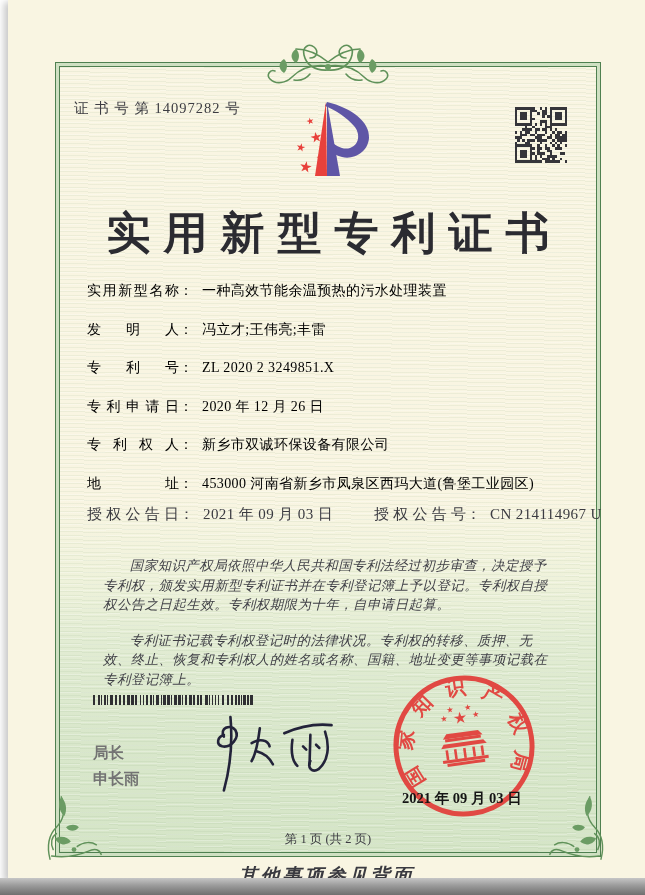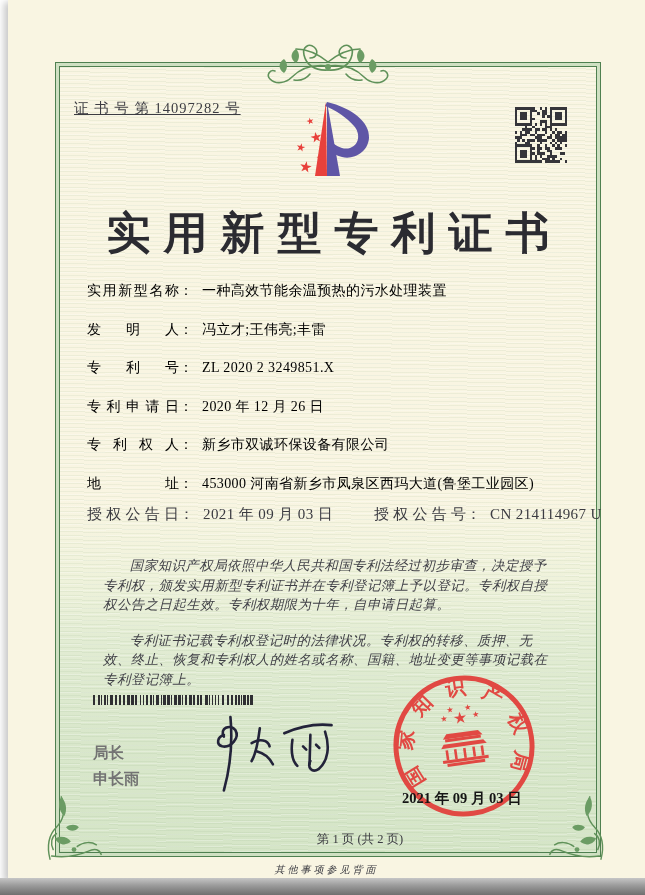--- a/index.html
+++ b/index.html
@@ -30,21 +30,21 @@
       inset 0 0 0 4px #cfe0c2,
       inset 0 0 0 5px #4f8050;
   }
   .frame::before{
     content:"";position:absolute;inset:5px;pointer-events:none;
     background:
       repeating-linear-gradient(1.5deg, rgba(125,162,114,.10) 0 1px, transparent 1px 4px),
       repeating-linear-gradient(-1deg, rgba(255,255,255,.25) 0 1px, transparent 1px 6px);
   }
   .orn{z-index:6;}
-  .cert-no{left:66px;top:99px;font-size:14.5px;letter-spacing:1px;color:#3c3c42;z-index:10;text-decoration:underline;}
+  .cert-no{left:66px;top:99px;font-size:14.5px;letter-spacing:1px;color:#3c3c42;z-index:10;}
   .logo{left:272px;top:100px;z-index:10;}
   .qr{left:507px;top:107px;z-index:10;}
   .title{
     left:47px;top:204px;width:546px;text-align:center;
     font-size:44px;font-weight:700;letter-spacing:13px;text-indent:13px;
     color:#2b2b31;z-index:10;
   }
   .fields{left:79px;top:282px;width:500px;font-size:14px;color:#000000;z-index:10;}
   .frow{margin-bottom:22.5px;height:16px;white-space:nowrap;}
   .f-label{display:inline-block;width:92px;text-align:justify;text-align-last:justify;}
@@ -53,23 +53,23 @@
   .grant-row{left:79px;top:505px;width:520px;font-size:15px;color:#3b3b41;z-index:10;white-space:nowrap;}
   .grant-second{position:absolute;left:287px;top:0;white-space:nowrap;}
   .paras{left:79px;top:540px;width:486px;font-size:13.4px;line-height:19.6px;
     color:#3f3f46;font-style:italic;z-index:10;}
   .paras p{margin:16px;text-indent:2em;letter-spacing:.5px;}
   .barcode{left:85px;top:695px;z-index:10;}
   .signoff{left:85px;top:740px;font-size:15.5px;font-weight:700;color:#737373;line-height:26px;z-index:10;}
   .signature{left:180px;top:712px;z-index:11;}
   .seal{left:381px;top:671px;transform:rotate(-8deg);z-index:10;opacity:.92;}
   .seal-date{left:394px;top:789px;font-size:14.5px;font-weight:700;color:#151515;z-index:12;white-space:nowrap;}
-  .page-num{left:47px;top:831px;width:546px;text-align:center;font-size:12.5px;color:#3b3b41;z-index:10;padding-left:32px;}
-  .back-note{left:0;top:863px;width:637px;text-align:center;font-size:10px;
-    font-style:italic;letter-spacing:3px;color:#3a3a40;z-index:10;}
+  .page-num{left:47px;top:831px;width:546px;text-align:center;font-size:12.5px;color:#3b3b41;z-index:10;}
+  .back-note{left:0;top:863px;width:637px;text-align:center;font-size:19px;
+    font-style:italic;letter-spacing:3px;color:#3a3a40;z-index:10;font-weight:bold;}
 </style>
 </head>
 <body>
 
 <div class="paper">
 
   <div class="frame"></div>
 
   <svg class="abs orn" style="left:240px;top:38px;" width="160" height="52" viewBox="0 0 160 52">
     <g stroke="#5f9159" stroke-width="1.6" fill="none" stroke-linecap="round">

